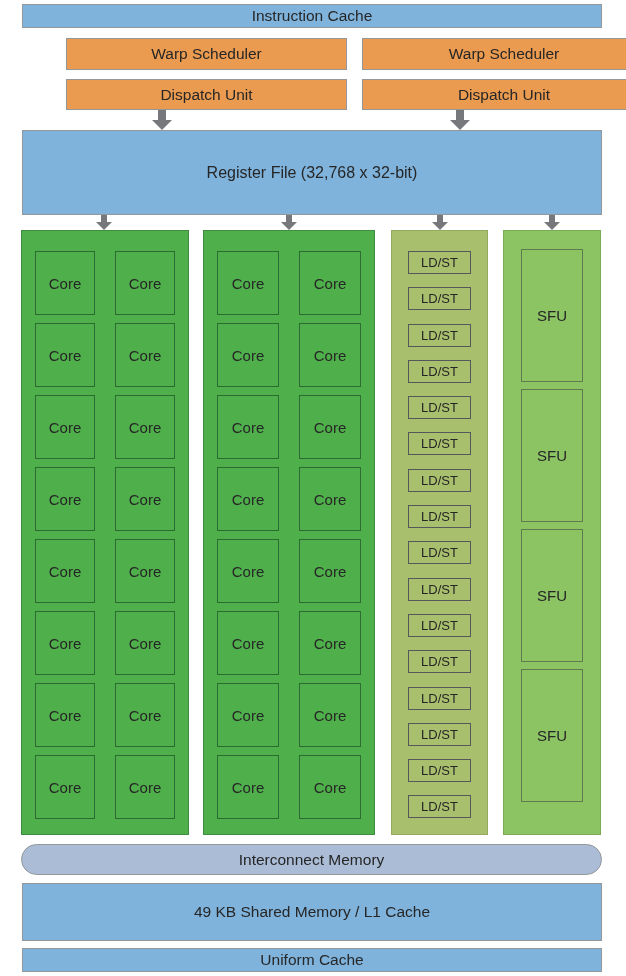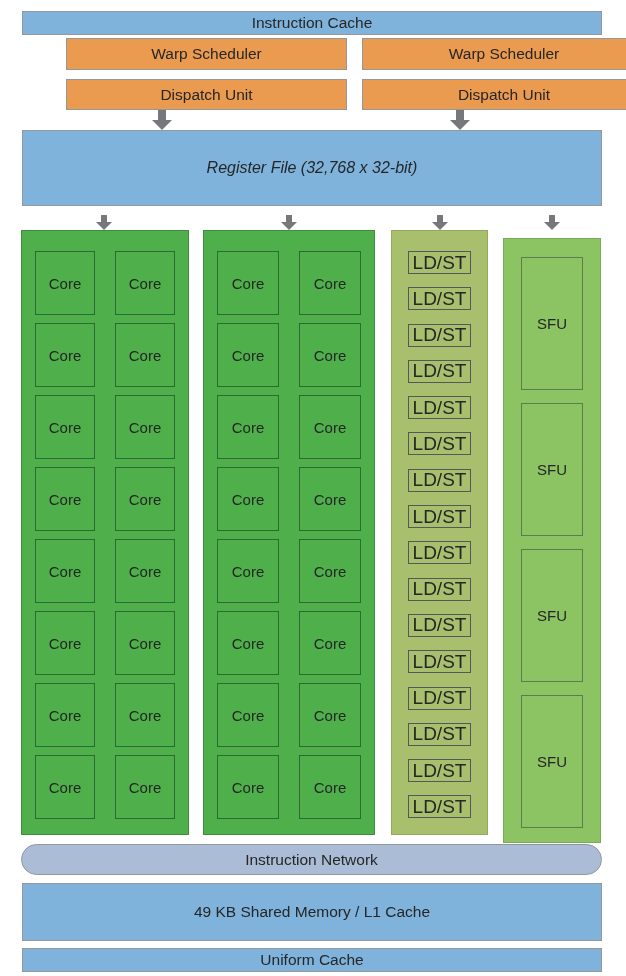--- a/index.html
+++ b/index.html
@@ -20,26 +20,26 @@
     display: flex;
     align-items: center;
     justify-content: center;
     font-size: 15.5px;
     line-height: 1;
     border: 1.5px solid var(--bar-border-gray, #95989B);
   }
   .blue   { background: var(--bar-blue, #7FB3DC); }
   .orange { background: var(--bar-orange, #EA9B50); margin-left: 44px; }
 
-  .ic   { left: 22px;  top: 4px;   width: 580px; height: 24px; margin-top: 7px; }
+  .ic   { left: 22px;  top: 4px;   width: 580px; height: 24px; }
   .ws-l { left: 22px;  top: 38px;  width: 281px; height: 32px; }
   .ws-r { left: 318px; top: 38px;  width: 284px; height: 32px; }
   .du-l { left: 22px;  top: 79px;  width: 281px; height: 31px; }
   .du-r { left: 318px; top: 79px;  width: 284px; height: 31px; }
-  .rf   { left: 22px;  top: 130px; width: 580px; height: 76px; font-size: 16px; font-style: italic; }
+  .rf   { left: 22px;  top: 130px; width: 580px; height: 85px; font-size: 16px; }
 
   .pill {
     left: 21px; top: 844px; width: 581px; height: 31px;
     background: var(--interconnect-gray-blue, #AABCD6);
     border: 1.5px solid var(--bar-border-gray, #95989B);
     border-radius: 16px;
   }
   .shared  { left: 22px; top: 883px; width: 580px; height: 58px; }
   .uniform { left: 22px; top: 948px; width: 580px; height: 24px; text-align: center; }
 
@@ -94,32 +94,31 @@
     gap: 13.3px;
     padding: 20px 16px 17px 16px;
   }
   .ldst-unit {
     flex: none;
     height: 23px;
     border: 1.5px solid var(--ldst-box-border, #54585A);
     display: flex;
     align-items: center;
     justify-content: center;
-    font-size: 19px;
+    font-size: 13px;
   }
 
   .sfu-col {
     left: 503px; width: 98px;
     background: var(--sfu-green, #8CC464);
     border: 1.5px solid var(--sfu-col-border, #79AC55);
     display: flex;
     flex-direction: column;
-    gap: 13px;
+    gap: 7px;
     padding: 18px 17px 16px 17px;
-    margin-top: 8px;
   }
   .sfu-unit {
     flex: none;
     height: 133px;
     border: 1.5px solid var(--sfu-box-border, #5F7B4D);
     display: flex;
     align-items: center;
     justify-content: center;
     font-size: 15px;
   }
@@ -219,17 +218,17 @@
       <div class="ldst-unit">LD/ST</div>
       <div class="ldst-unit">LD/ST</div>
     </div>
   <div class="col sfu-col">
       <div class="sfu-unit">SFU</div>
       <div class="sfu-unit">SFU</div>
       <div class="sfu-unit">SFU</div>
       <div class="sfu-unit">SFU</div>
     </div>
 
-  <div class="bar pill shared-pill">Instruction Network</div>
+  <div class="bar pill shared-pill">Interconnect Memory</div>
   <div class="bar blue shared">49 KB Shared Memory / L1 Cache</div>
   <div class="bar blue uniform">Uniform Cache</div>
 
 </div>
 
 </body></html>

